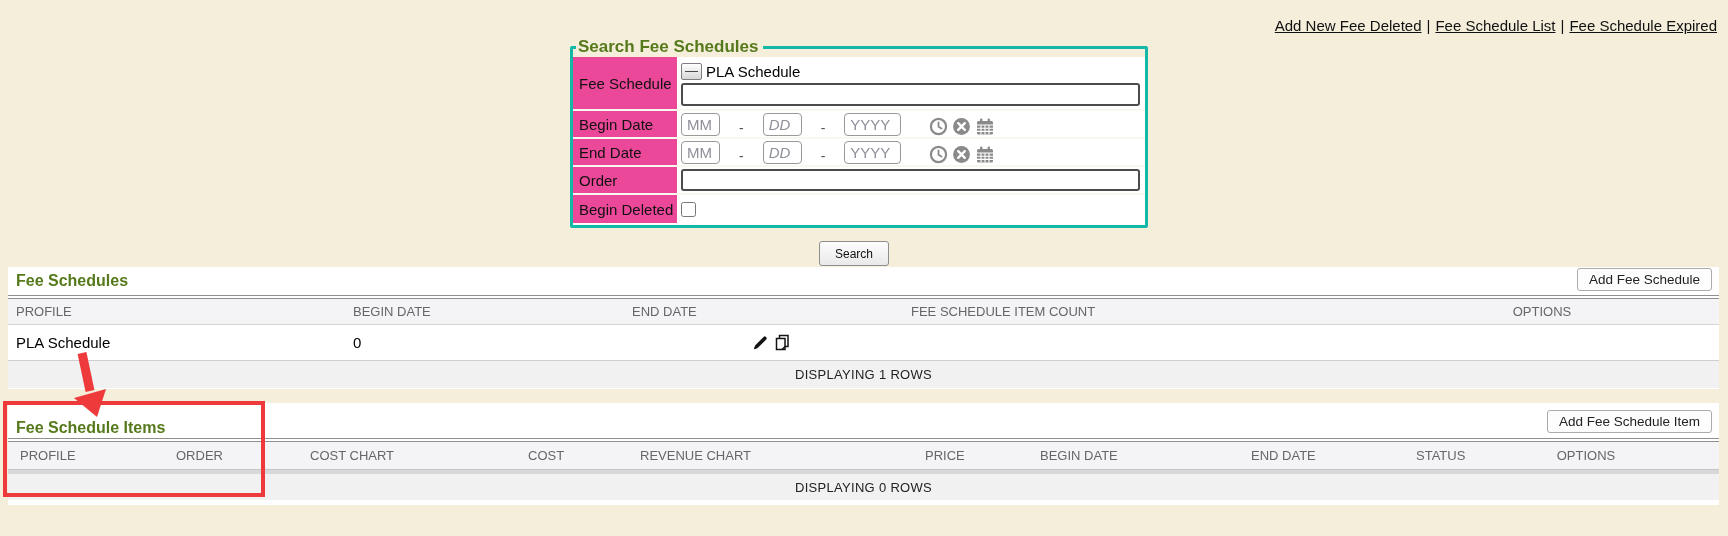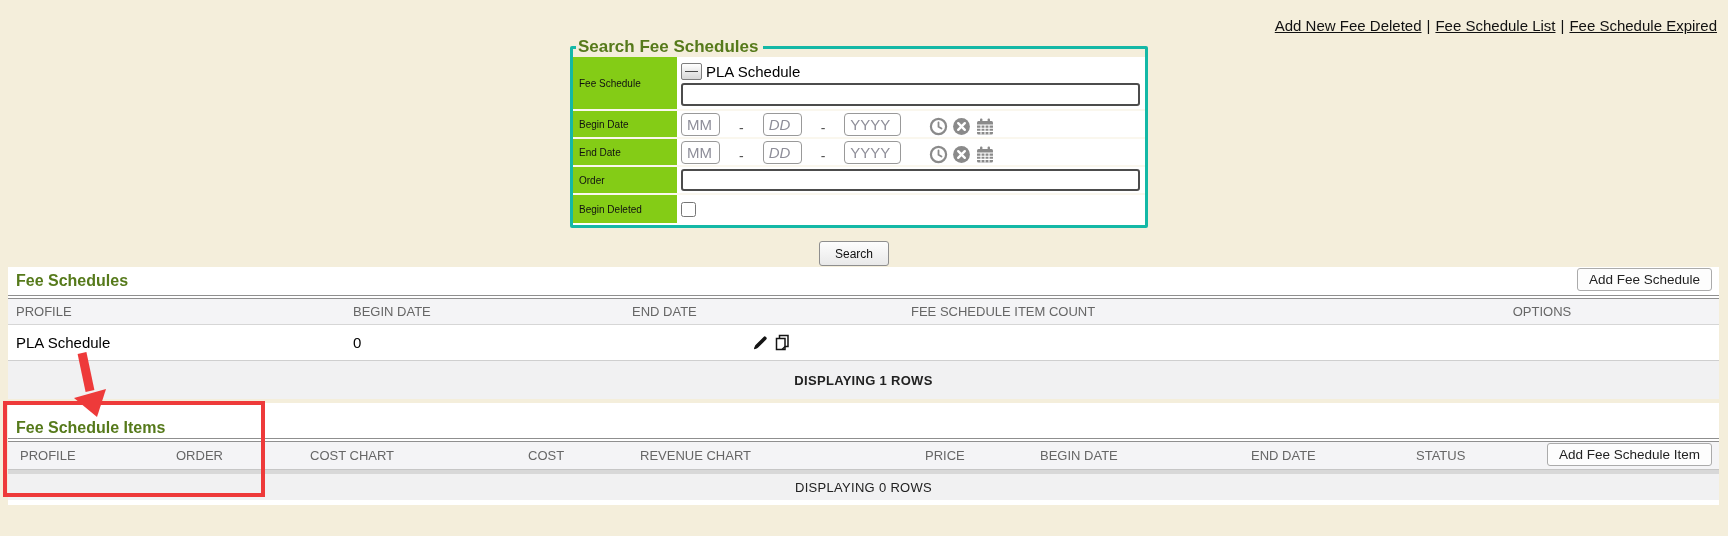--- a/index.html
+++ b/index.html
@@ -27,22 +27,22 @@
     padding: 0;
   }
   fieldset.search-box legend {
     margin-left: 3px; padding: 0 5px 0 2px;
     font-size: 17px; font-weight: bold; color: #567a1b;
   }
   .form-rows { background:#fff; padding-bottom: 2px; }
   .form-row { display: flex; align-items: stretch; border-bottom: 2px solid #faf7ee; }
   .form-label {
     width: 104px; flex: 0 0 104px;
-    background: #84cc16;
-    font-size: 10px; color:#111;
+    background: #ec4899;
+    font-size: 15px; color:#111;
     display: flex; align-items: center;
     padding-left: 6px;
   }
   .form-field {
     flex: 1 1 auto; background: #fff;
     padding: 2px 5px 2px 4px;
     display: flex; flex-direction: column; justify-content: center;
   }
   .row-fee { height: 54px; }
   .row-sm  { height: 28px; }
@@ -96,21 +96,21 @@
     font-size: 16px; font-weight: bold; color: #567a1b;
     padding-left: 8px;
   }
   .add-btn {
     position: absolute; right: 7px;
     background: #fdfdfd; border: 1px solid #ababab; border-radius: 3px;
     font-size: 13.5px; color:#222; padding: 3px 11px; cursor: pointer;
     font-family: "Liberation Sans", sans-serif;
   }
   .panel-1 .add-btn { top: 1px; }
-  .panel-2 .add-btn { top: 7px; margin-top: 33px; }
+  .panel-2 .add-btn { top: 7px; }
 
   .dbl-line { height: 4px; border-top: 1px solid #8f8f8f; border-bottom: 1px solid #8f8f8f; background: #fff; }
 
   .thead { background: #f4f4f6; color: #666; font-size: 13px; }
   .thead > div { display: flex; align-items: center; overflow: hidden; white-space: nowrap; }
   .trow  { font-size: 15px; color: #000; background: #fff; }
   .trow > div { display: flex; align-items: center; overflow: hidden; white-space: nowrap; }
 
   .grid1 { display: grid; grid-template-columns: 345px 279px 279px 496px 270px 1fr; }
   .grid2 { display: grid; grid-template-columns: 168px 134px 218px 112px 285px 115px 211px 165px 90px 160px 1fr; }
@@ -123,21 +123,21 @@
   .grid2 .cell-first { padding-left: 12px; }
   .cell-center { justify-content: center; }
 
   .thick-line { height: 5px; background: #d8d8d8; border-top: 1px solid #c6c6c6; }
 
   .tfoot {
     background: #f1f1f2; color: #222;
     font-size: 13px; letter-spacing: .3px;
     display: flex; align-items: center; justify-content: center;
   }
-  .panel-1 .tfoot { height: 38px; font-weight: bold; }
+  .panel-1 .tfoot { height: 27px; }
   .panel-2 .tfoot { height: 26px; }
   .panel-strip { height: 5px; background: #fff; }
 
   .options-icons { display: flex; align-items: center; gap: 3px; }
 
   
   .annot-rect {
     position: absolute; left: 3px; top: 401px; width: 262px; height: 96px;
     border: 4px solid #ee3a3a; z-index: 50; pointer-events: none;
   }

